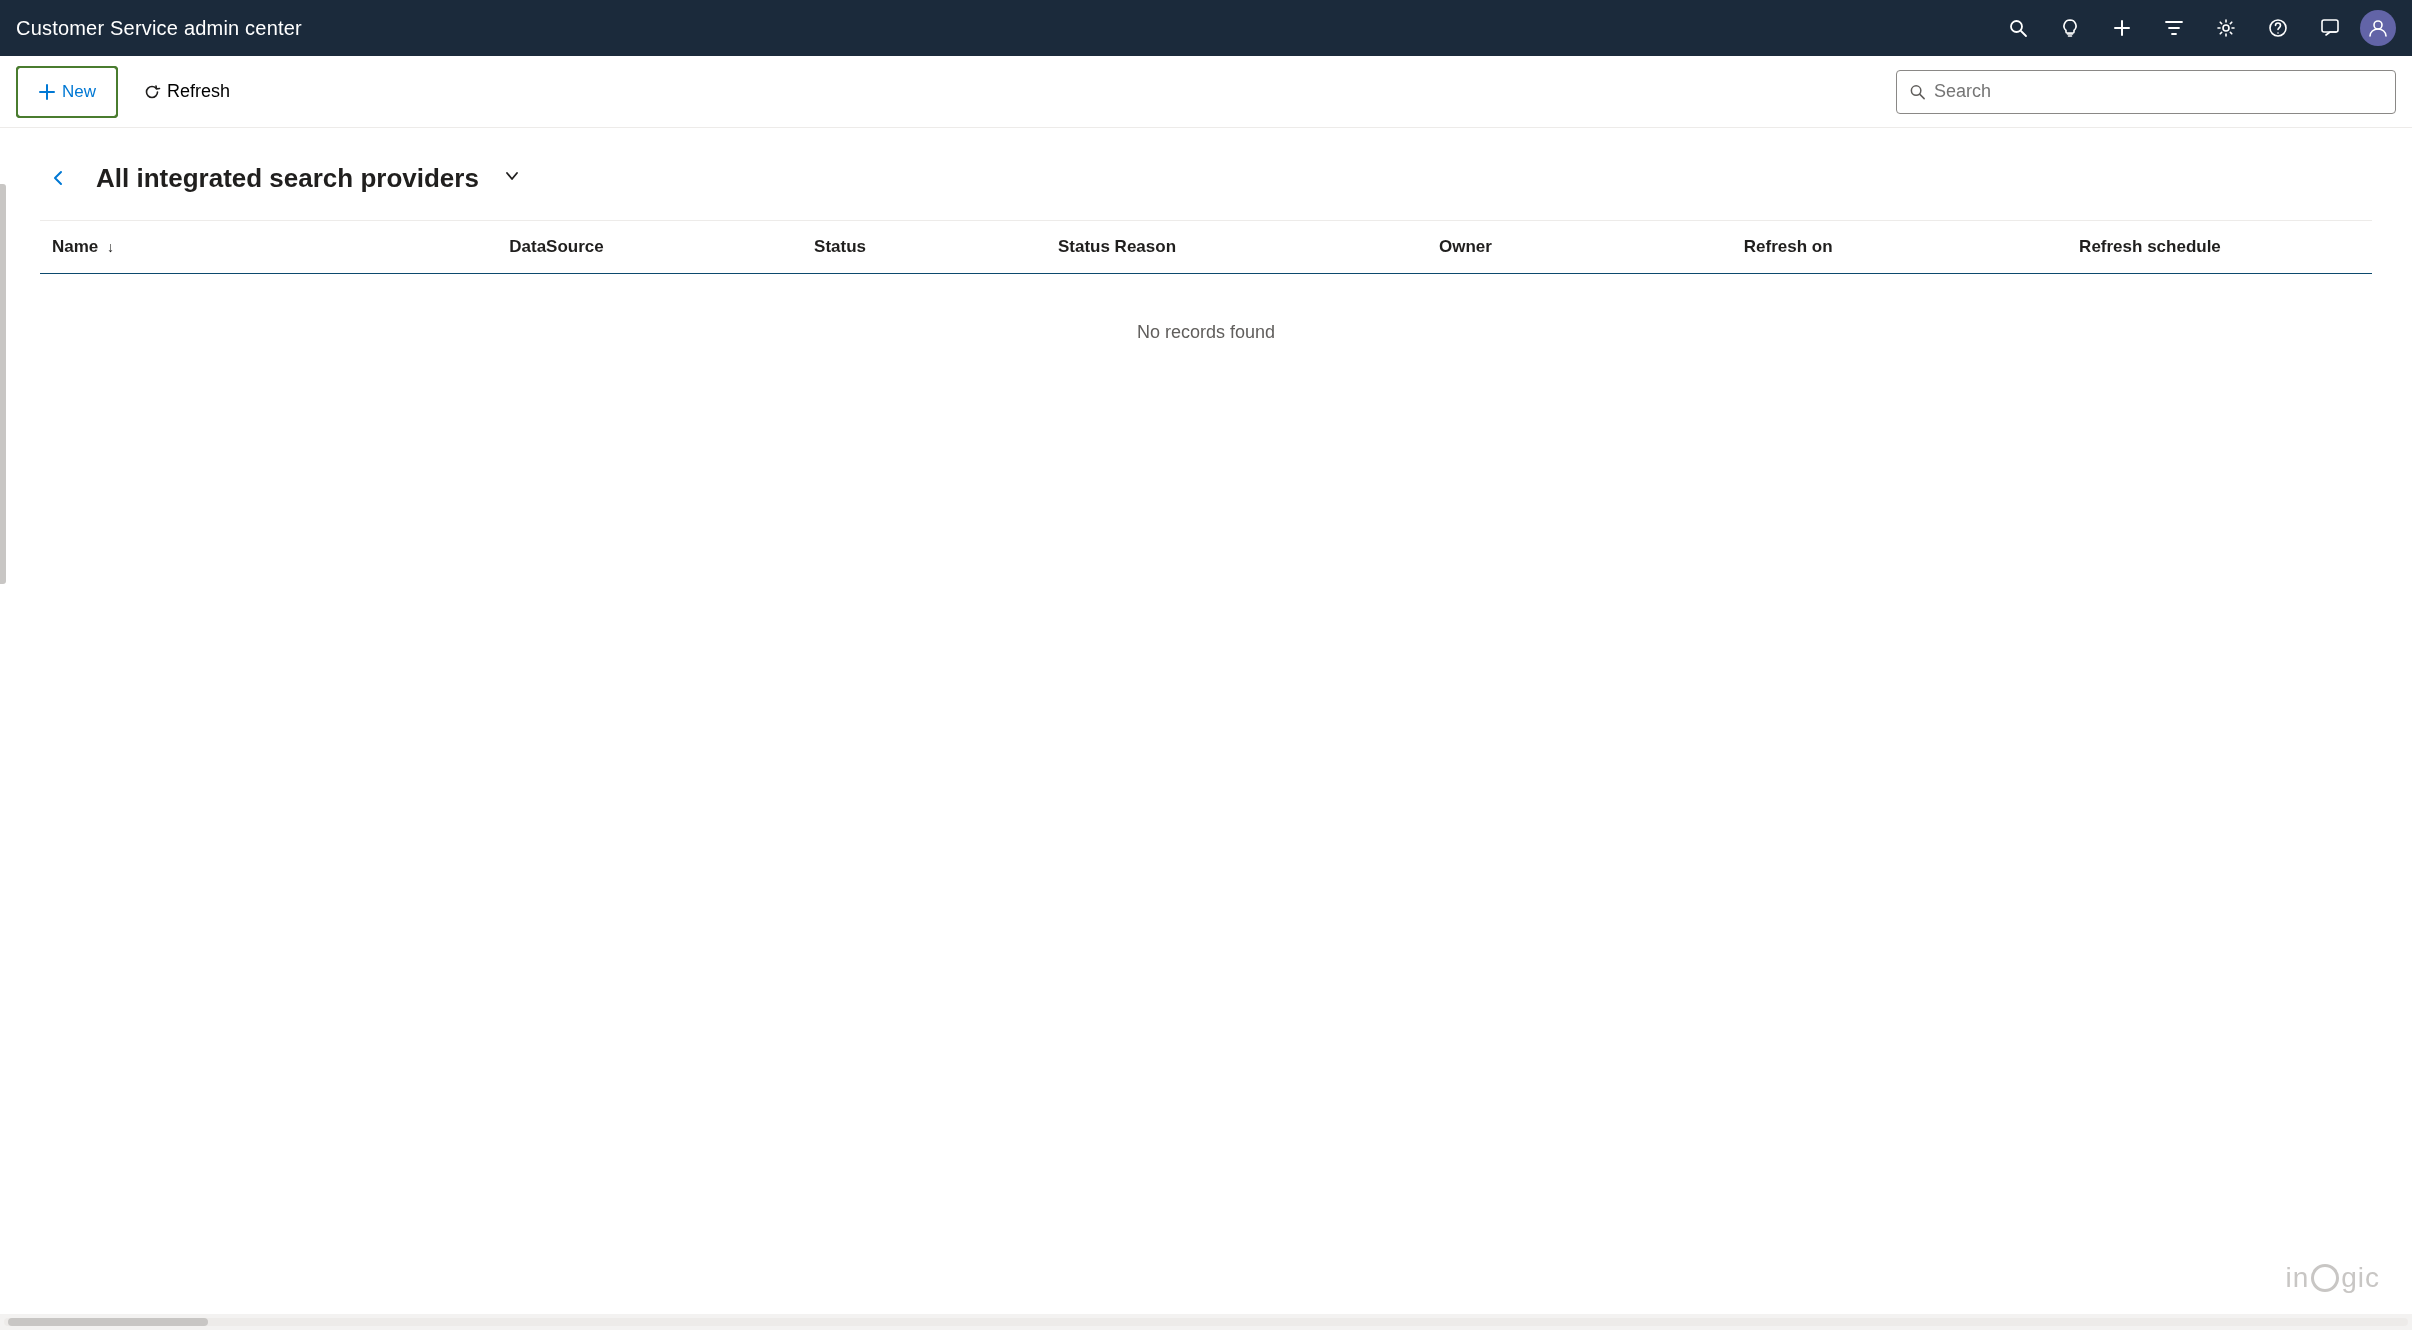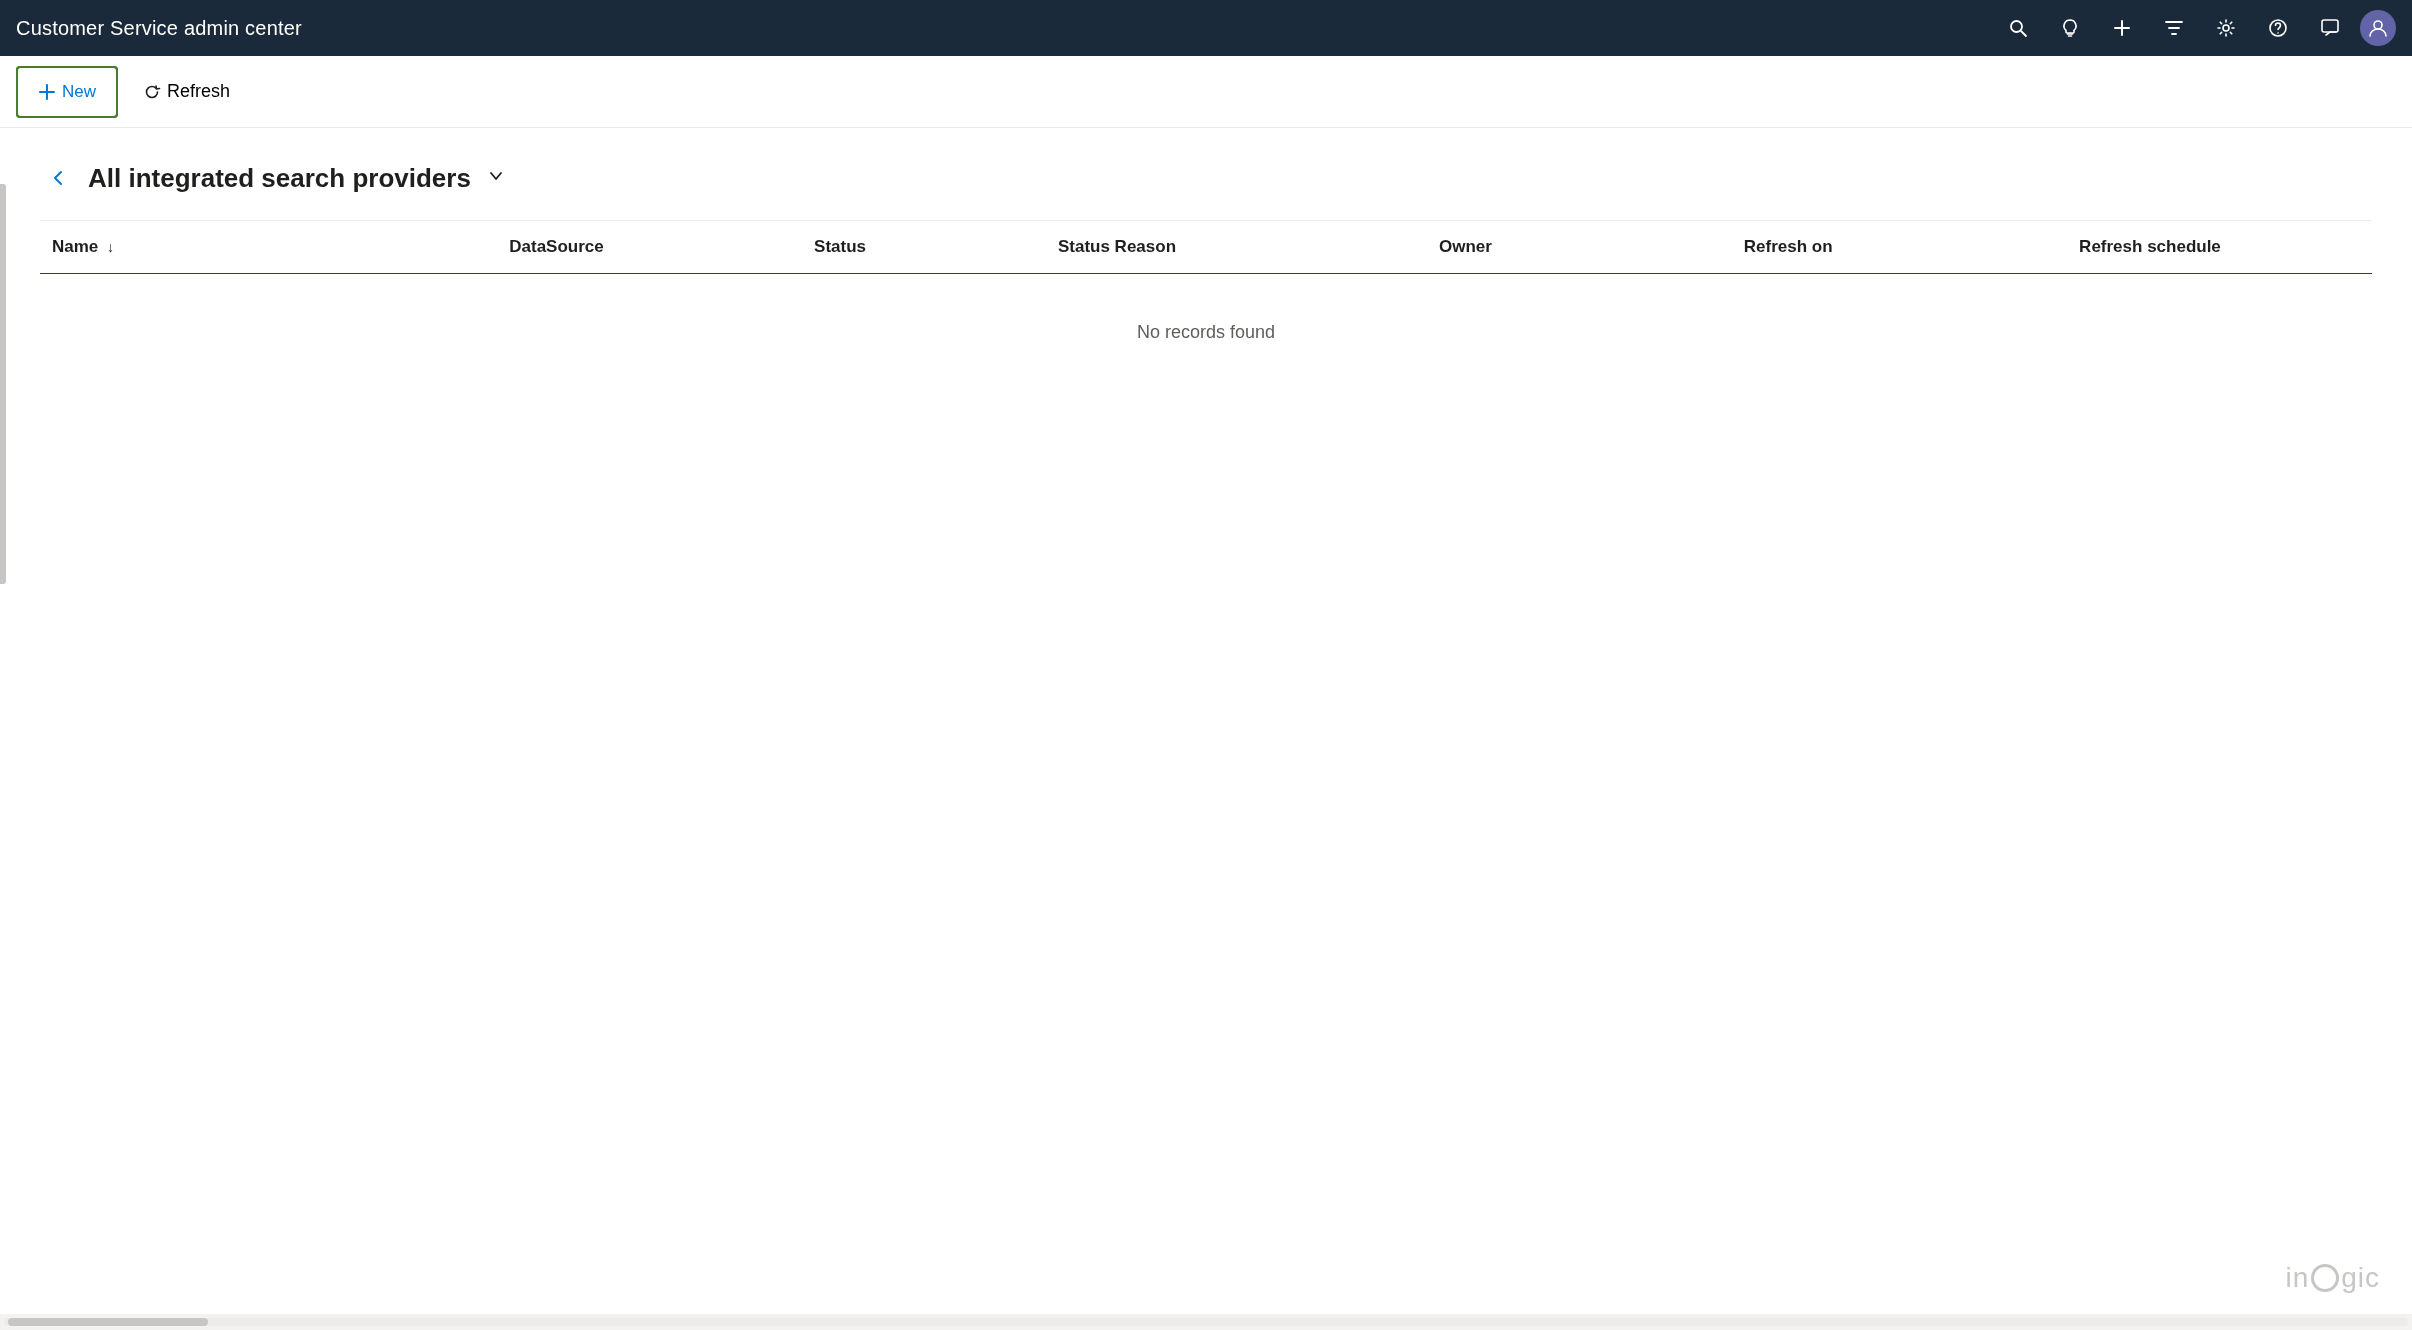--- a/index.html
+++ b/index.html
@@ -148,21 +148,21 @@
       height: calc(1330px - 56px - 72px);
       padding: 0;
       position: relative;
     }
 
     
     .page-header {
       display: flex;
       align-items: center;
       padding: 32px 40px 24px 40px;
-      gap: 12px;
+      gap: 20px;
     }
 
     .back-btn {
       background: none;
       border: none;
       cursor: pointer;
       color: #0078d4;
       font-size: 22px;
       display: flex;
       align-items: center;
@@ -384,20 +384,27 @@
     <span>New</span>
   </button>
   <button class="btn-refresh">
     <svg width="18" height="18" viewBox="0 0 18 18" fill="none">
       <path d="M14.5 9A5.5 5.5 0 1 1 9 3.5a5.5 5.5 0 0 1 4 1.7" stroke="#201f1e" stroke-width="1.6" stroke-linecap="round"></path>
       <path d="M13 3l.5 3 3-.5" stroke="#201f1e" stroke-width="1.6" stroke-linecap="round" stroke-linejoin="round"></path>
     </svg>
     <span>Refresh</span>
   </button>
 
+  <div class="search-box">
+    <svg width="18" height="18" viewBox="0 0 18 18" fill="none">
+      <circle cx="7.5" cy="7.5" r="5" stroke="#605e5c" stroke-width="1.6"></circle>
+      <line x1="11.5" y1="11.5" x2="16" y2="16" stroke="#605e5c" stroke-width="1.6" stroke-linecap="round"></line>
+    </svg>
+    <input type="text" class="search-input" placeholder="Search" style="">
+  </div>
 </div>
 
 <div class="main-content">
 
   <div class="sidebar-handle"></div>
 
   <div class="page-header">
     <button class="back-btn">
       <svg width="20" height="20" viewBox="0 0 20 20" fill="none">
         <path d="M13 4L7 10L13 16" stroke="#0078d4" stroke-width="2" stroke-linecap="round" stroke-linejoin="round"></path>

